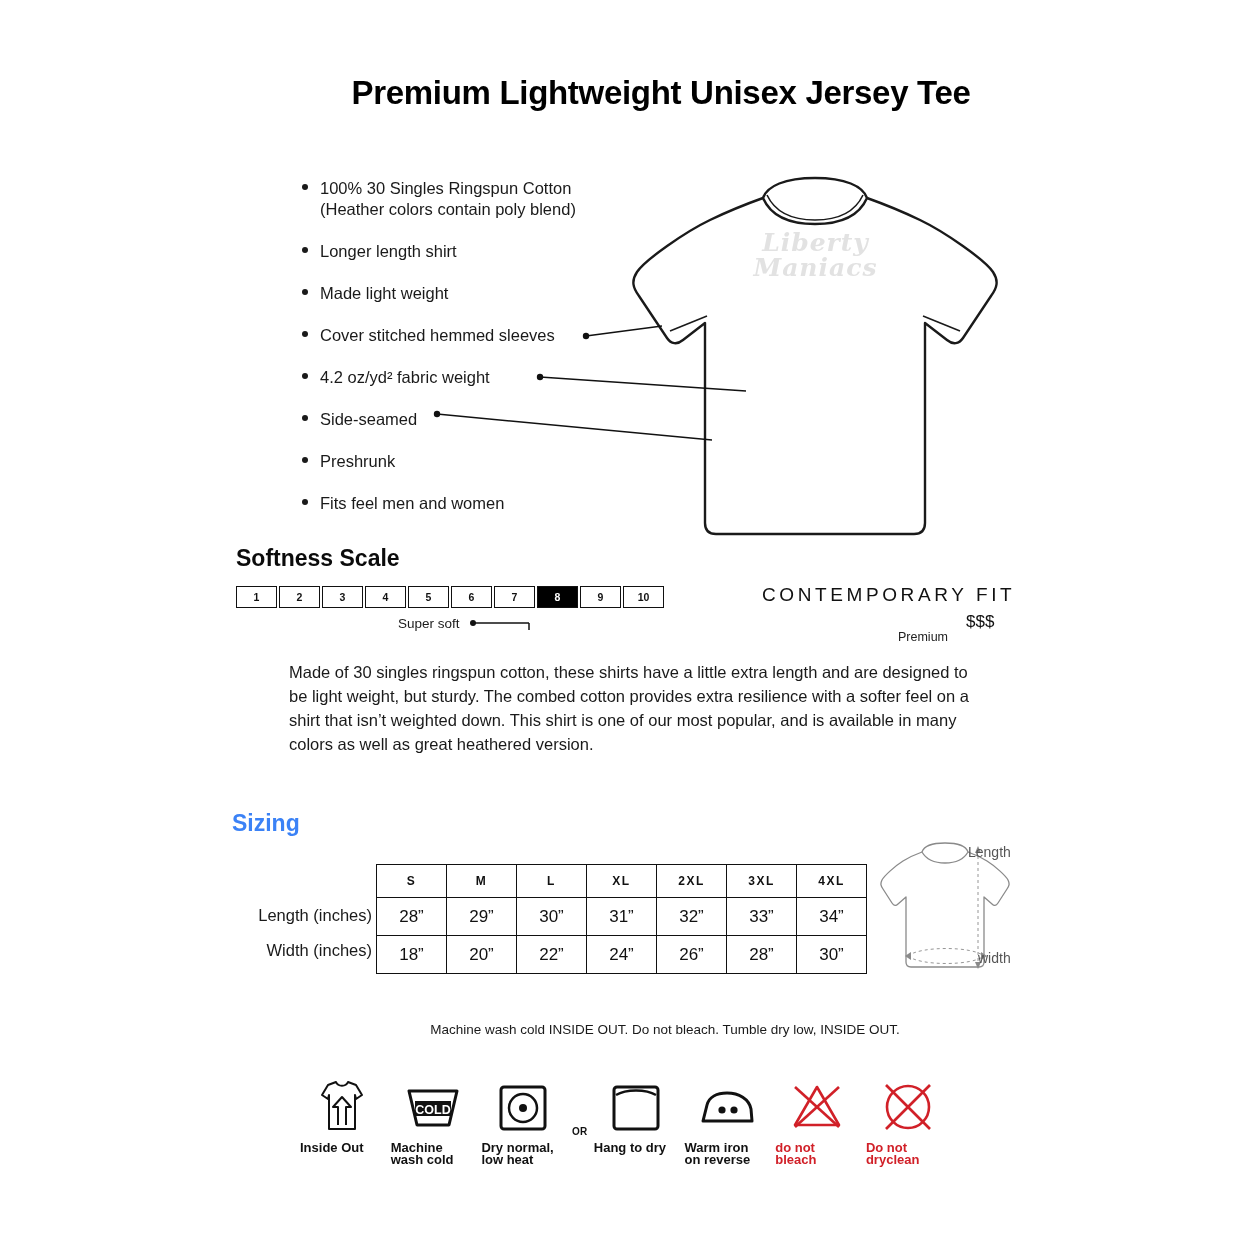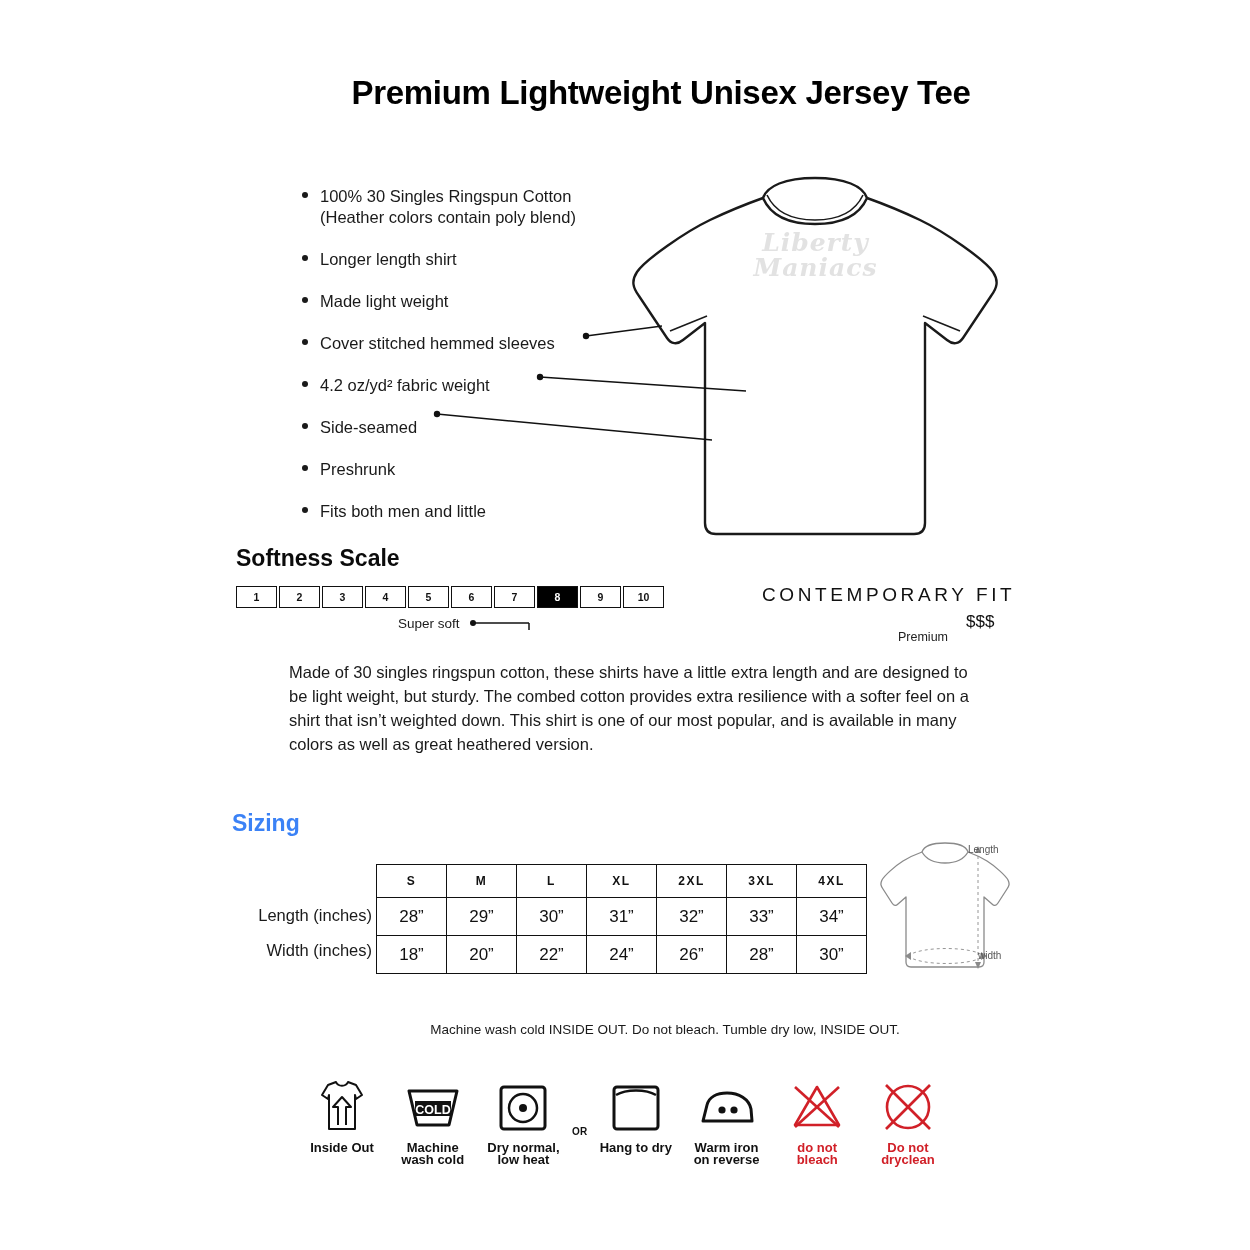--- a/index.html
+++ b/index.html
@@ -34,21 +34,20 @@
     color: #000000;
     margin-left: 36px;
   }
 
   
   .features {
     position: absolute;
     top: 178px;
     left: 298px;
     width: 330px;
-    margin-top: 8px;
   }
   .feature {
     position: relative;
     font-size: 16.5px;
     line-height: 21px;
     color: #1a1a1a;
     margin-bottom: 21px;
     padding-left: 22px;
   }
   .feature .bullet {
@@ -218,21 +217,21 @@
   
   .size-diagram {
     position: absolute;
     top: 838px;
     left: 880px;
     width: 130px;
     height: 140px;
   }
   .diagram-note {
     position: absolute;
-    font-size: 10px;
+    font-size: 14px;
     color: #555;
     text-align: right;
   }
 
   
   .care-text {
     position: absolute;
     top: 1022px;
     left: 0;
     width: 1250px;
@@ -245,21 +244,20 @@
     position: absolute;
     top: 1078px;
     left: 300px;
     width: 650px;
     display: flex;
     align-items: flex-start;
     justify-content: space-between;
   }
   .care-item {
     width: 84px;
-    text-align: center;
   }
   .care-item .glyph {
     height: 58px;
     display: flex;
     align-items: center;
     justify-content: center;
   }
   .care-item .cap {
     font-size: 13px;
     font-weight: bold;
@@ -308,21 +306,21 @@
     <div class="feature">
       <span class="bullet"></span>
       <span>Side-seamed</span>
     </div>
     <div class="feature">
       <span class="bullet"></span>
       <span>Preshrunk</span>
     </div>
     <div class="feature">
       <span class="bullet"></span>
-      <span>Fits both men and little</span>
+      <span>Fits feel men and women</span>
     </div>
   </div>
 
   <div class="shirt-wrap">
     <svg width="400" height="390" viewBox="0 0 400 390">
       <path d="M148 30 C148 30 120 40 95 52 C70 64 30 92 22 104 C16 113 18 120 24 128 L52 170 C56 176 62 177 68 172 L90 155 L90 355 C90 362 94 366 101 366 L299 366 C306 366 310 362 310 355 L310 155 L332 172 C338 177 344 176 348 170 L376 128 C382 120 384 113 378 104 C370 92 330 64 305 52 C280 40 252 30 252 30" fill="#ffffff" stroke="#1a1a1a" stroke-width="2.4" stroke-linejoin="round"></path>
       <path d="M148 30 C152 18 170 10 200 10 C230 10 248 18 252 30 C245 46 228 56 200 56 C172 56 155 46 148 30 Z" fill="#ffffff" stroke="#1a1a1a" stroke-width="2.4" stroke-linejoin="round"></path>
       <path d="M152 27 C160 44 176 52 200 52 C224 52 240 44 248 27" fill="none" stroke="#1a1a1a" stroke-width="1.6"></path>
       <path d="M55 163 L92 148" fill="none" stroke="#1a1a1a" stroke-width="1.6"></path>
       <path d="M345 163 L308 148" fill="none" stroke="#1a1a1a" stroke-width="1.6"></path>

